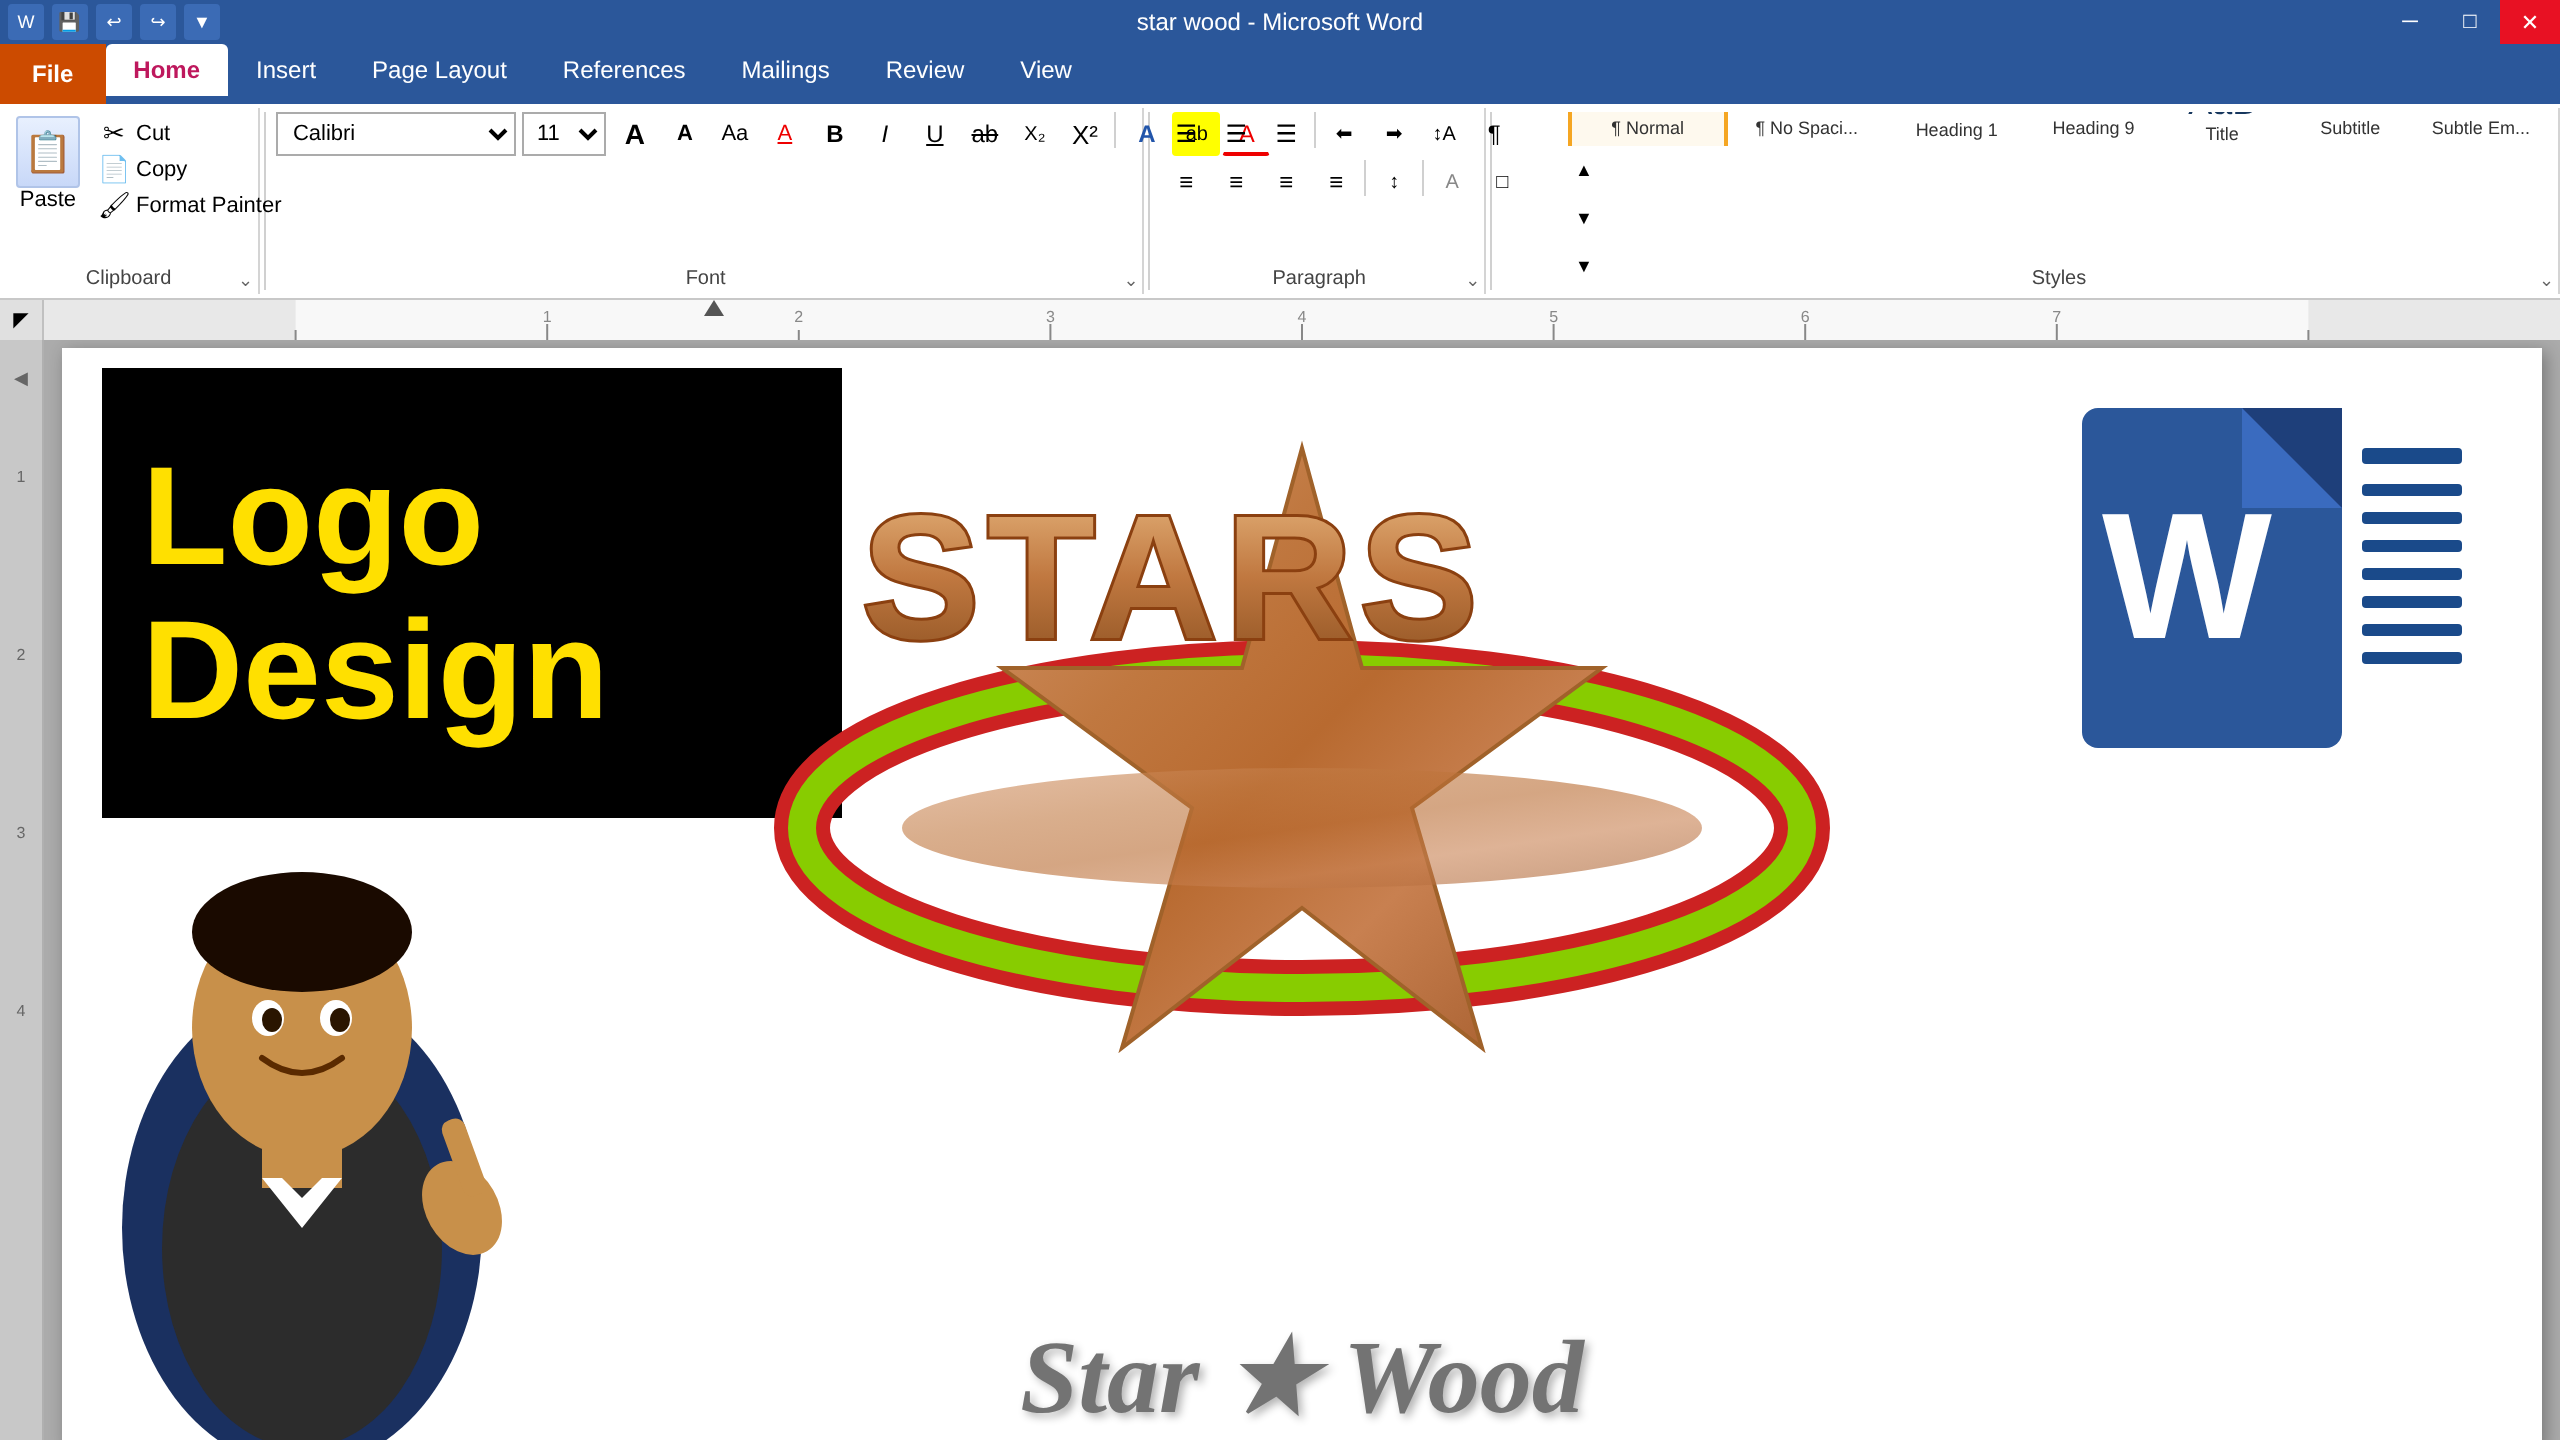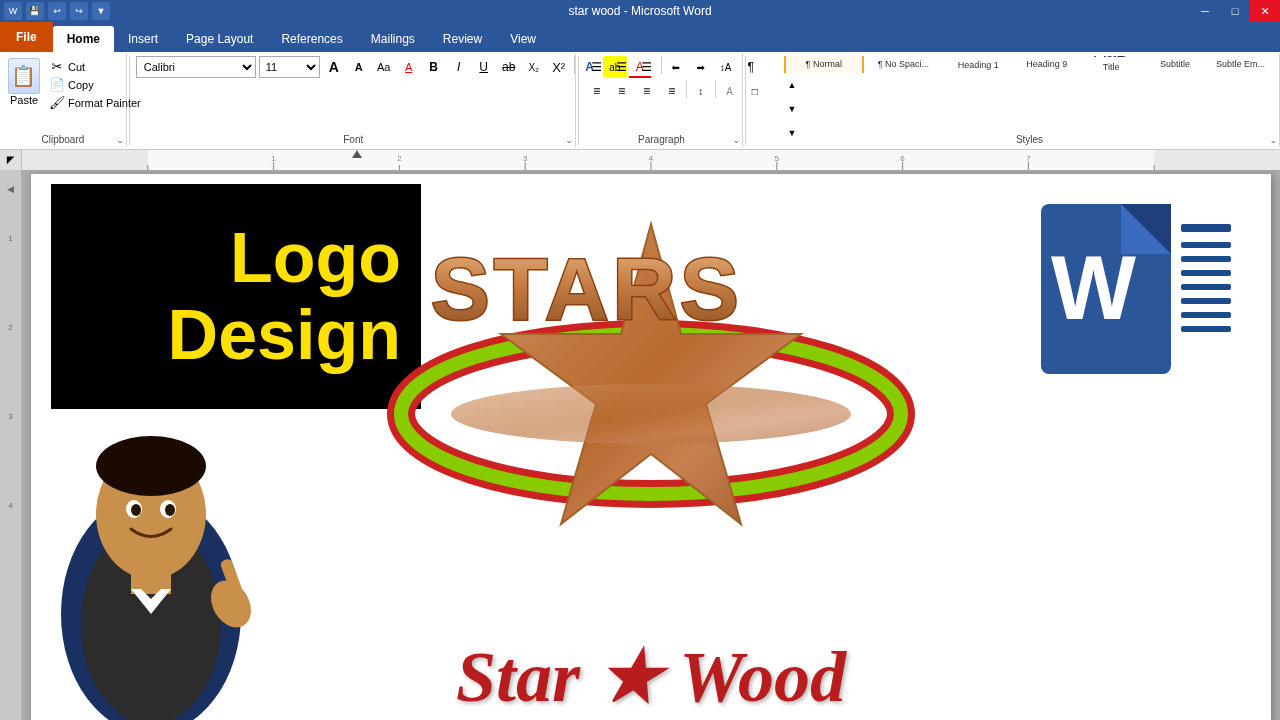--- a/index.html
+++ b/index.html
@@ -47,36 +47,35 @@
       border-radius: 2px;
       display: flex; align-items: center; justify-content: center;
       font-size: 9px; color: #fff;
     }
 
     
     #ribbon-tabs {
       height: 30px;
       background: #2B579A;
       display: flex;
-      align-items: flex-end;
       padding-left: 0;
     }
     .ribbon-tab {
       height: 26px;
       padding: 0 14px;
       font-size: 12px;
       display: flex;
       align-items: center;
       cursor: pointer;
       color: #fff;
       border-radius: 3px 3px 0 0;
     }
     .ribbon-tab.active {
       background: #fff;
-      color: #000000;
+      color: #be185d;
       font-weight: 600;
     }
     .ribbon-tab.file {
       background: #CC4B00;
       color: #fff;
       border-radius: 0;
       height: 30px;
       padding: 0 16px;
       font-weight: 600;
     }
@@ -154,21 +153,21 @@
     
     .font-group { min-width: 200px; }
     .font-group .ribbon-group-content { flex-direction: column; gap: 2px; }
     .font-row { display: flex; align-items: center; gap: 3px; }
     .font-select {
       width: 120px; height: 22px; font-size: 11px;
       border: 1px solid #ababab; padding: 0 3px;
       background: #fff; cursor: pointer;
     }
     .font-size-select {
-      width: 61px; height: 22px; font-size: 11px;
+      width: 42px; height: 22px; font-size: 11px;
       border: 1px solid #ababab; padding: 0 2px;
       background: #fff; cursor: pointer;
     }
     .icon-btn {
       width: 22px; height: 22px;
       display: flex; align-items: center; justify-content: center;
       border: 1px solid transparent; cursor: pointer; font-size: 11px;
       border-radius: 2px;
     }
     .font-format-row { display: flex; align-items: center; gap: 1px; }
@@ -264,21 +263,21 @@
       top: 0; left: 0; right: 0; bottom: 0;
     }
 
     
     .logo-box {
       position: absolute;
       left: 20px; top: 10px;
       width: 370px; height: 225px;
       background: #000;
       display: flex; flex-direction: column;
-      align-items: flex-end; justify-content: center;
+      align-items: flex-start; justify-content: center;
       padding: 20px;
     }
     .logo-text {
       font-size: 70px;
       font-weight: 900;
       color: #FFE000;
       line-height: 1.1;
       font-family: Arial, sans-serif;
     }
 
@@ -588,21 +587,21 @@
               </linearGradient>
             </defs>
 
             <text x="60" y="145" font-size="88" font-weight="900" fill="url(#letterGrad)" font-family="Arial Black, Arial" letter-spacing="4" style="paint-order: stroke" stroke="#8B4010" stroke-width="3">STARS</text>
 
             <ellipse cx="280" cy="240" rx="200" ry="30" fill="url(#woodGrad)" opacity="0.6"></ellipse>
           </svg>
         </div>
 
         <div style="position:absolute;bottom:5px;left:50%;transform:translateX(-50%);white-space:nowrap;">
-          <span style="font-size:72px;font-weight:900;color:#b91c1c;font-family:'Times New Roman',serif;font-style:italic;text-shadow:2px 2px 4px rgba(0,0,0,0.3);">Star ★ Wood</span>
+          <span style="font-size:52px;font-weight:900;color:#737373;font-family:'Times New Roman',serif;font-style:italic;text-shadow:2px 2px 4px rgba(0,0,0,0.3);">Star ★ Wood</span>
         </div>
 
         <div class="person-area">
           <svg viewBox="0 0 240 310" xmlns="http://www.w3.org/2000/svg">
 
             <ellipse cx="120" cy="200" rx="90" ry="120" fill="#1a3060"></ellipse>
 
             <ellipse cx="120" cy="210" rx="70" ry="100" fill="#2c2c2c"></ellipse>
 
             <ellipse cx="120" cy="100" rx="55" ry="65" fill="#c8904a"></ellipse>

